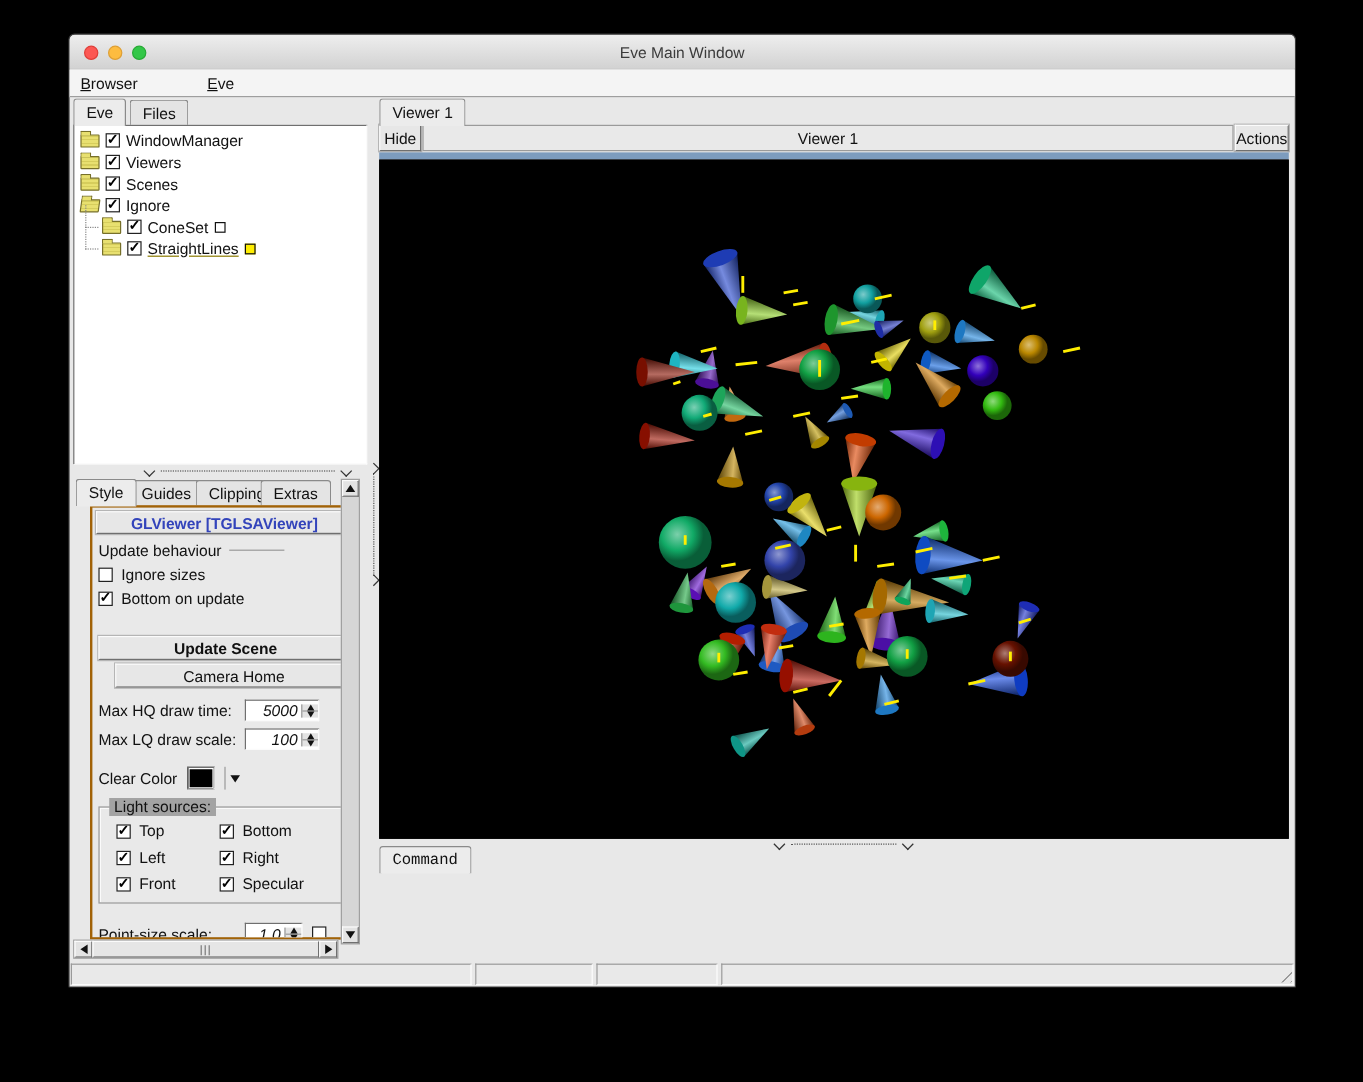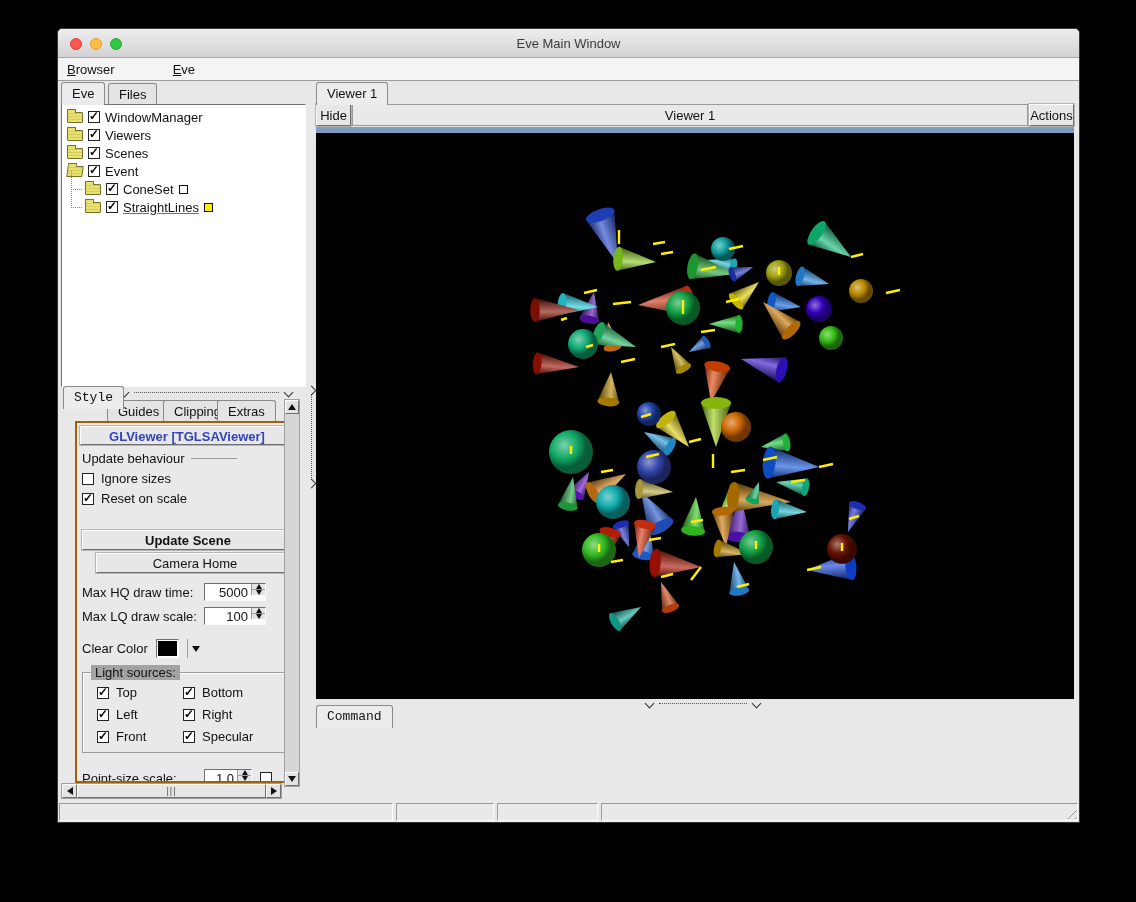--- a/index.html
+++ b/index.html
@@ -37,21 +37,21 @@
     display:inline-block; position:relative; flex:0 0 12px; }
   .cb .mark { position:absolute; left:0px; top:-3px; font-size:12px; font-weight:bold; color:#000; }
   .chev-d { width:7px; height:7px; border-right:1.6px solid #333; border-bottom:1.6px solid #333;
     transform:rotate(45deg); display:inline-block; }
   .chev-r { width:7px; height:7px; border-right:1.6px solid #333; border-bottom:1.6px solid #333;
     transform:rotate(-45deg); display:inline-block; }
   .tri-up    { width:0; height:0; border-left:4px solid transparent; border-right:4px solid transparent; border-bottom:6px solid #111; }
   .tri-down  { width:0; height:0; border-left:4px solid transparent; border-right:4px solid transparent; border-top:6px solid #111; }
   .tri-left  { width:0; height:0; border-top:4px solid transparent; border-bottom:4px solid transparent; border-right:6px solid #111; }
   .tri-right { width:0; height:0; border-top:4px solid transparent; border-bottom:4px solid transparent; border-left:6px solid #111; }
-  .spin { display:flex; align-items:flex-start; background:#fff; border:1px solid; border-color:#6f6f6f #fbfbfb #fbfbfb #6f6f6f; height:18px; }
+  .spin { display:flex; align-items:center; background:#fff; border:1px solid; border-color:#6f6f6f #fbfbfb #fbfbfb #6f6f6f; height:18px;font-style:italic; }
   .spin .val { flex:1; text-align:right; padding:1px 3px 0 0; font-size:13px; }
   .spin .arrows { width:14px; display:flex; flex-direction:column; border-left:1px solid #9a9a9a; background:#e3e3e3; }
   .spin .arrows span { flex:1; display:flex; align-items:center; justify-content:center; }
   .spin .arrows .t { border-bottom:1px solid #9a9a9a; }
   .spin .arrows i { display:block; width:0; height:0; border-left:3.5px solid transparent; border-right:3.5px solid transparent; }
   .spin .arrows .t i { border-bottom:5px solid #111; }
   .spin .arrows .b i { border-top:5px solid #111; }
 
   
   .listbox { position:absolute; left:3px; top:75px; width:245px; height:283px;
@@ -172,21 +172,21 @@
       <span class="cb">
           <span class="mark">✓</span>
         </span>
       <span>Scenes</span>
     </div>
     <div class="trow">
       <span class="folder open"></span>
       <span class="cb">
           <span class="mark">✓</span>
         </span>
-      <span>Event</span>
+      <span>Ignore</span>
     </div>
     <div class="trow child">
       <span class="folder"></span>
       <span class="cb">
           <span class="mark">✓</span>
         </span>
       <span>ConeSet</span>
       <span class="marker white"></span>
     </div>
     <div class="trow child">
@@ -200,42 +200,42 @@
   </div>
 
   <div class="hsplit" style="left:3px; top:358px; width:245px; height:10px;">
     <span style="width:60px"></span>
       <span class="chev-d"></span>
     <span class="dots"></span>
     <span class="chev-d"></span>
       <span style="width:14px"></span>
   </div>
 
-  <div class="tab active" style="left:5px; top:357px;font-family:Liberation Mono, monospace;">Style</div>
+  <div class="tab active" style="left:5px; top:370px;">Style</div>
   <div class="tab" style="left:49px; top:371px;">Guides</div>
   <div class="tab" style="left:105px; top:371px;">Clipping</div>
   <div class="tab" style="left:159px; top:371px;">Extras</div>
 
   <div class="style-panel">
     <div class="glviewer-bar btn" id="glviewer-bar" style="color: rgb(51, 68, 187);">GLViewer [TGLSAViewer]</div>
 
     <div style="position:absolute; left:5px; top:28px; width:212px;">
       <div class="sec-label">
         <span>Update behaviour</span>
         <span class="line"></span>
       </div>
       <div class="cbrow">
         <span class="cb"></span>
         <span>Ignore sizes</span>
       </div>
       <div class="cbrow">
         <span class="cb">
             <span class="mark">✓</span>
           </span>
-        <span>Reset on scale</span>
+        <span>Bottom on update</span>
       </div>
 
       <div class="btn" style="margin-top:24px; height:20px; padding-top:2px;font-weight:bold;">Update Scene</div>
       <div class="btn" style="margin-top:3px; height:20px; padding-top:2px;margin-left:14px;">Camera Home</div>
 
       <div class="srow" style="margin-top:10px;">
         <span class="lab">Max HQ draw time:</span>
         <span class="spin" style="width:62px;">
           <span class="val">5000</span>
           <span class="arrows">

